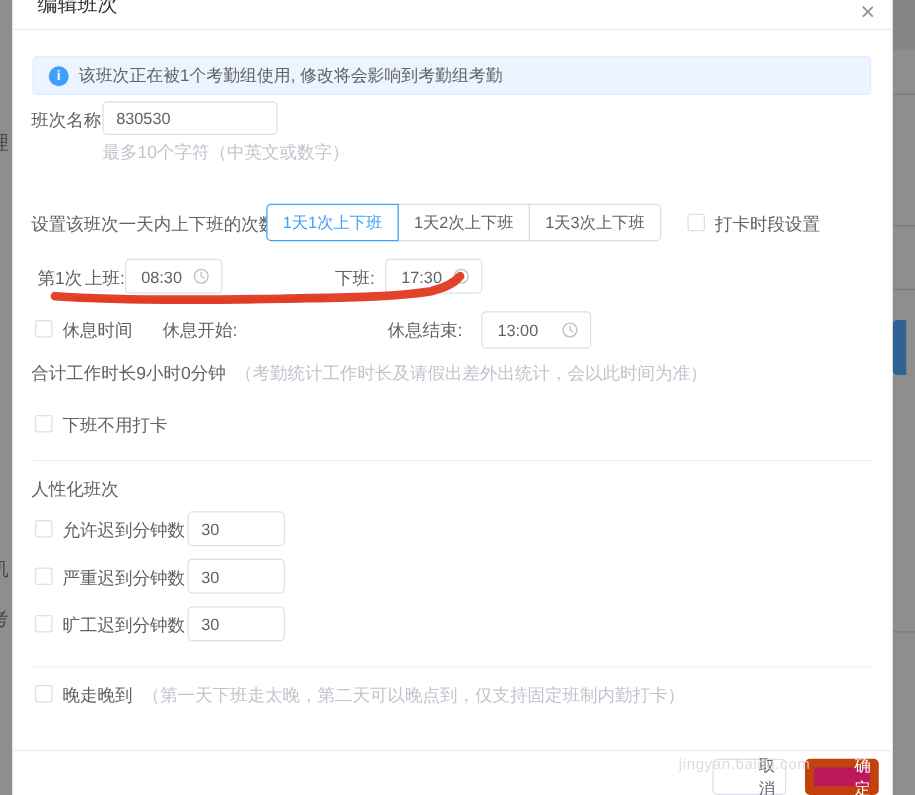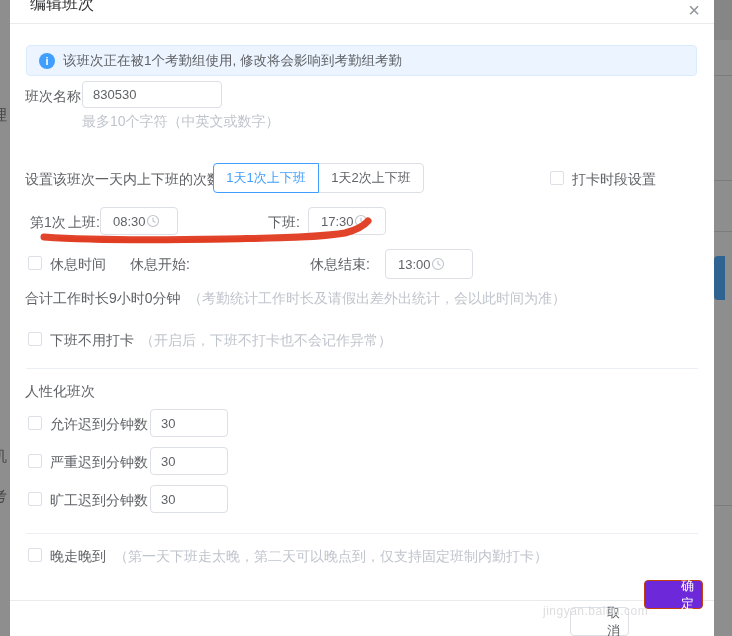--- a/index.html
+++ b/index.html
@@ -28,40 +28,40 @@
   .info-ic{width:16px;height:16px;border-radius:50%;background:#409eff;color:#fff;font-size:11px;
            font-weight:bold;display:flex;align-items:center;justify-content:center;margin:0 8px 0 12px;font-style:normal;}
   .banner-txt{font-size:13.5px;color:#606266;text-align:center;}
 
   .lbl{position:absolute;font-size:14px;color:#606266;white-space:nowrap;}
   .gray{color:#c0c4cc;}
   .inp{position:absolute;border:1px solid #dcdfe6;border-radius:4px;background:#fff;
        font-size:13px;color:#606266;box-sizing:border-box;padding:0 10px;
        font-family:"Liberation Sans","DejaVu Sans",sans-serif;outline:none;}
   .time-box{position:absolute;border:1px solid #dcdfe6;border-radius:4px;background:#fff;
-       display:flex;align-items:center;box-sizing:border-box;
+       display:flex;align-items:center;justify-content:space-between;box-sizing:border-box;
        padding:0 9px 0 12px;font-size:13px;color:#606266;}
 
   .tabs{position:absolute;left:203px;top:163px;display:flex;}
   .tab{width:106px;height:30px;box-sizing:border-box;border:1px solid #dcdfe6;background:#fff;
        display:flex;align-items:center;justify-content:center;font-size:13px;color:#606266;
        margin-left:-1px;cursor:pointer;}
   .tab:first-child{margin-left:0;border-radius:4px 0 0 4px;}
   .tab:last-child{border-radius:0 4px 4px 0;}
   .tab.active{border:1px solid #409eff;color:#409eff;z-index:2;}
 
   .cbx{position:absolute;width:14px;height:14px;border:1px solid #dcdfe6;border-radius:2px;
        background:#fff;box-sizing:border-box;cursor:pointer;}
 
   .section-divider{position:absolute;left:16px;width:672px;height:1px;background:#ebeef5;}
 
   .btn{position:absolute;height:29px;border-radius:4px;font-size:13px;display:flex;
        align-items:center;justify-content:center;box-sizing:border-box;cursor:pointer;letter-spacing:3px;padding-left:36px;}
   .btn-cancel{left:560px;top:607px;width:59px;border:1px solid #dcdfe6;background:#fff;color:#606266;}
-  .btn-ok{left:634px;top:580px;width:59px;border:1px solid #c2410c;background:#6d28d9;color:#fff;}
+  .btn-ok{left:634px;top:607px;width:59px;border:7px solid #c2410c;background:#be185d;color:#fff;}
 
   .watermark{position:absolute;left:543px;top:604px;font-size:12px;color:rgba(215,215,215,0.85);
              z-index:40;pointer-events:none;letter-spacing:0.5px;}
   .annotation{position:absolute;left:0;top:0;z-index:50;pointer-events:none;}
 </style>
 </head>
 <body>
 
 <div class="stage">
 
@@ -92,20 +92,21 @@
     </div>
 
     <span class="lbl" style="left:15px;top:88px">班次名称</span>
     <input class="inp" style="left: 72px; top: 81px; width: 140px; height: 27px;" value="830530">
     <span class="lbl gray" style="left:72px;top:113px">最多10个字符（中英文或数字）</span>
 
     <span class="lbl" style="left:15px;top:171px">设置该班次一天内上下班的次数</span>
     <div class="tabs">
       <div class="tab active">1天1次上下班</div>
       <div class="tab">1天2次上下班</div>
+      <div class="tab">1天3次上下班</div>
     </div>
     <div class="cbx" style="left:540px;top:171px"></div>
     <span class="lbl" style="left:562px;top:171px">打卡时段设置</span>
 
     <span class="lbl" style="left:20px;top:214px">第1次</span>
     <span class="lbl" style="left:58px;top:214px">上班:</span>
     <div class="time-box" style="left:90px;top:207px;width:78px;height:28px">
       <span>08:30</span>
       <svg width="14" height="14" viewBox="0 0 16 16">
         <circle cx="8" cy="8" r="6.3" fill="none" stroke="#c0c4cc" stroke-width="1.3"></circle>
@@ -131,21 +132,20 @@
         <circle cx="8" cy="8" r="6.3" fill="none" stroke="#c0c4cc" stroke-width="1.3"></circle>
         <path d="M8 4.6V8l2.4 1.5" fill="none" stroke="#c0c4cc" stroke-width="1.3" stroke-linecap="round"></path>
       </svg>
     </div>
 
     <span class="lbl" style="left:15px;top:290px">合计工作时长9小时0分钟</span>
     <span class="lbl gray" style="left:178px;top:290px">（考勤统计工作时长及请假出差外出统计，会以此时间为准）</span>
 
     <div class="cbx" style="left:18px;top:332px"></div>
     <span class="lbl" style="left:40px;top:332px">下班不用打卡</span>
-    <span class="lbl gray" style="left:130px;top:332px">（开启后，下班不打卡也不会记作异常）</span>
 
     <div class="section-divider" style="top:368px"></div>
 
     <span class="lbl" style="left:15px;top:383px">人性化班次</span>
 
     <div class="cbx" style="left:18px;top:416px"></div>
     <span class="lbl" style="left:40px;top:416px">允许迟到分钟数</span>
     <input class="inp" style="left: 140px; top: 409px; width: 78px; height: 28px;" value="30">
 
     <div class="cbx" style="left:18px;top:454px"></div>

